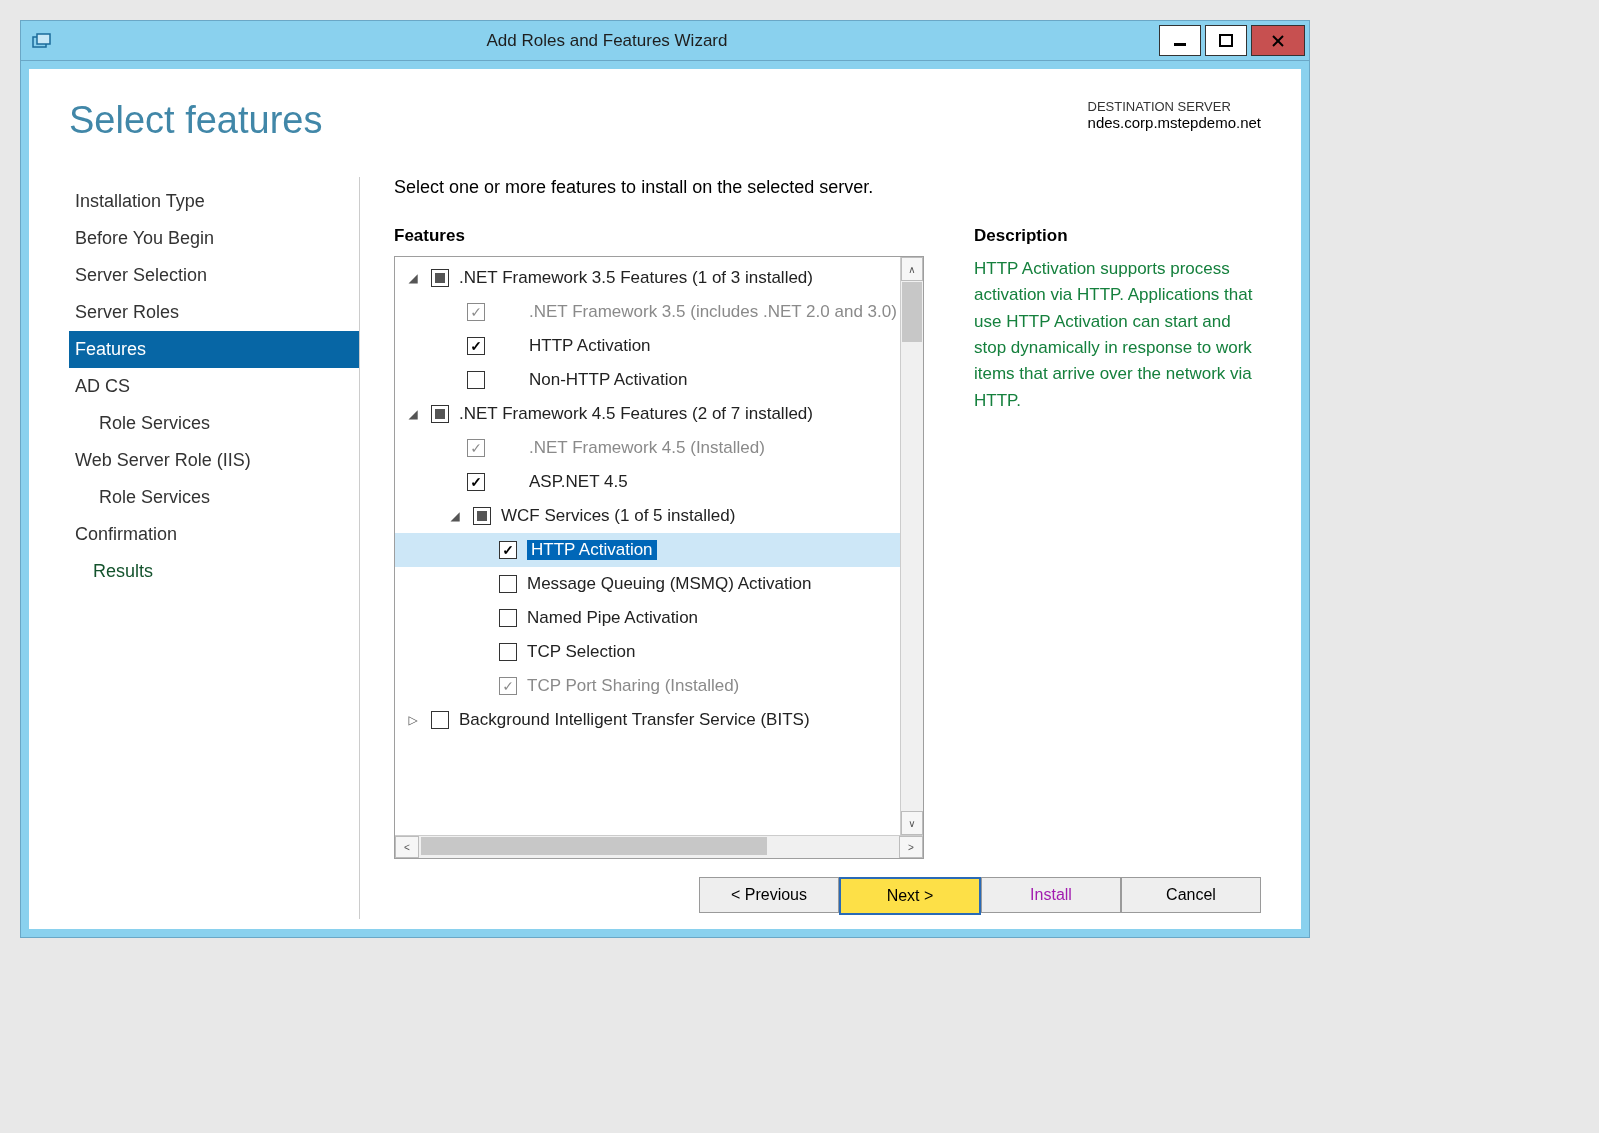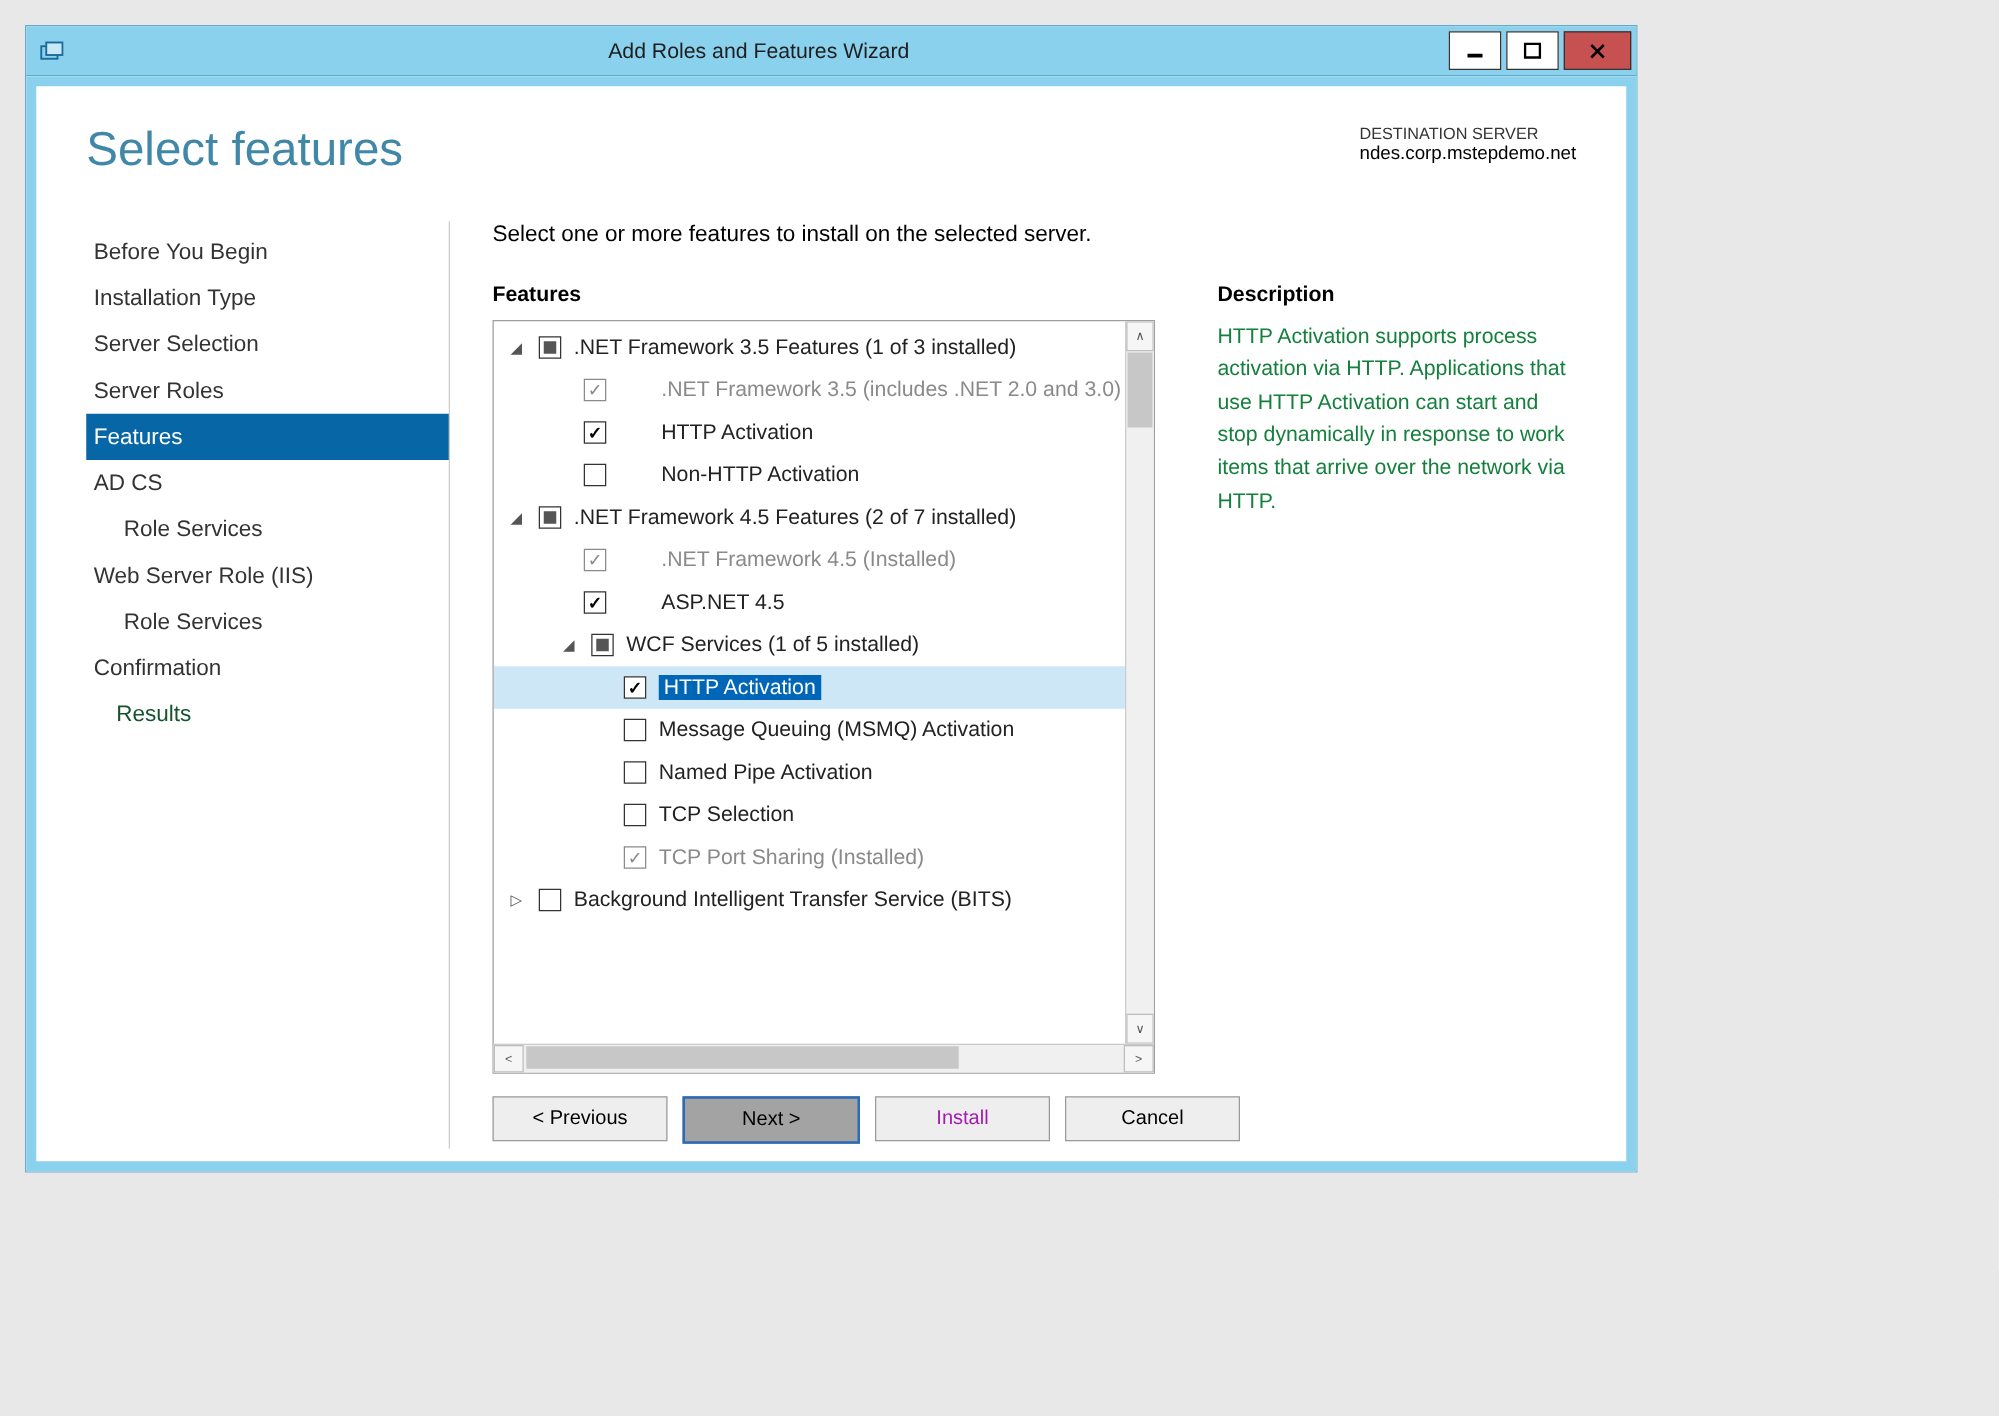--- a/index.html
+++ b/index.html
@@ -197,34 +197,33 @@
     background:#cde7f7;
   }
   .node.selected .label {
     background:#0067b8; color:#fff; padding:0 4px;
   }
 
   .desc-text { font-size:17px; line-height:1.55; color:#15803d;}
 
   .buttons {
     display:flex;
-    justify-content:flex-start;
-    gap:12px;
+    justify-content:flex-end;
     padding:18px 0 4px 0;
   }
   .btn {
     min-width:110px;
     height:34px;
     background:#eee;
     border:1px solid #9a9a9a;
     font-size:16px;
     display:flex; align-items:center; justify-content:center;
     padding:0 14px;
   }
-  .btn.default { border:2px solid #2a6ab6; background:#a3a3a3;}
+  .btn.default { border:2px solid #2a6ab6; background:#fde047;}
   .btn.dis { color:#a21caf; }
 </style>
 </head>
 <body>
 
 <div class="outer-frame">
 
   <div class="titlebar">
     <span class="title-icon">
       <svg width="20" height="20" viewBox="0 0 20 20">
@@ -258,22 +257,22 @@
     <div class="header-row">
       <h1 class="page-title">Select features</h1>
       <div class="dest-server">
         <div class="label">DESTINATION SERVER</div>
         <div class="value">ndes.corp.mstepdemo.net</div>
       </div>
     </div>
 
     <div class="main-row">
       <div class="sidebar">
+        <div class="side-item">Installation Type</div>
         <div class="side-item">Before You Begin</div>
-        <div class="side-item">Installation Type</div>
         <div class="side-item">Server Selection</div>
         <div class="side-item">Server Roles</div>
         <div class="side-item selected">Features</div>
         <div class="side-item">AD CS</div>
         <div class="side-item indent">Role Services</div>
         <div class="side-item">Web Server Role (IIS)</div>
         <div class="side-item indent">Role Services</div>
         <div class="side-item">Confirmation</div>
         <div class="side-item disabled">Results</div>
       </div>

